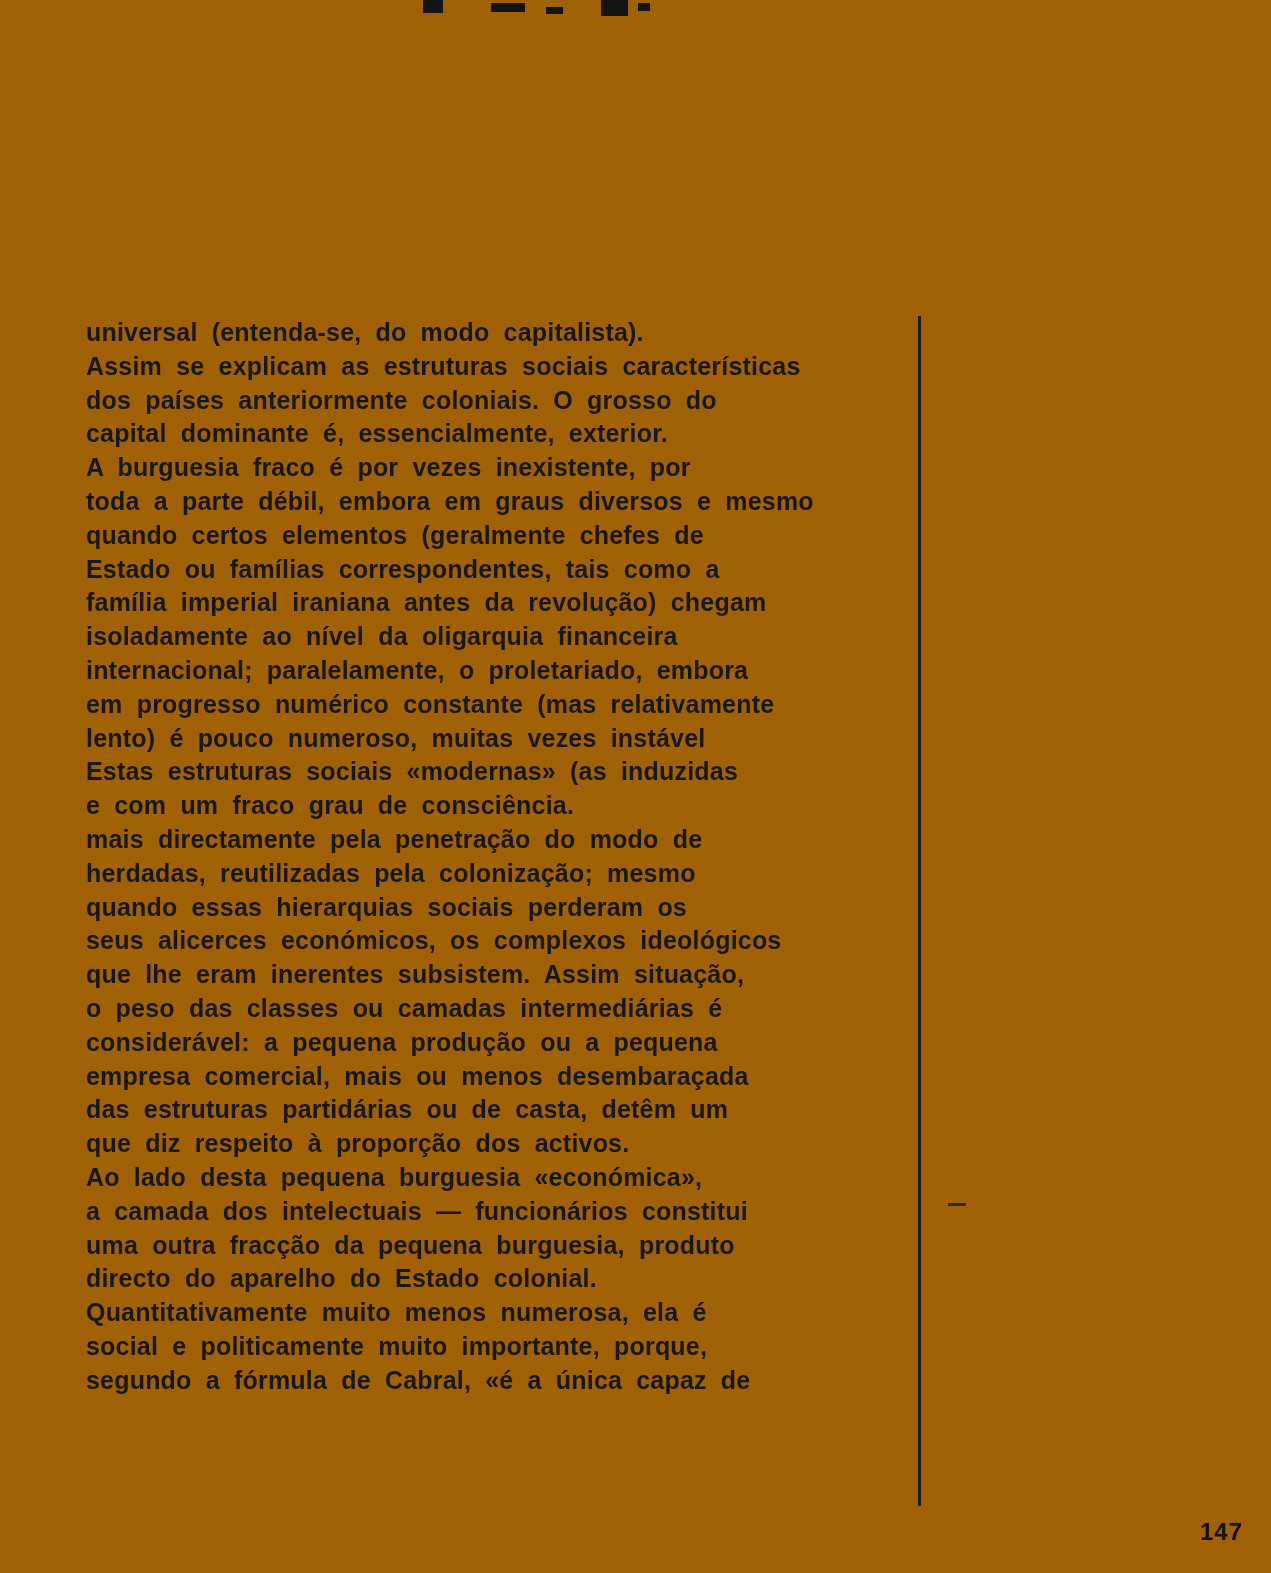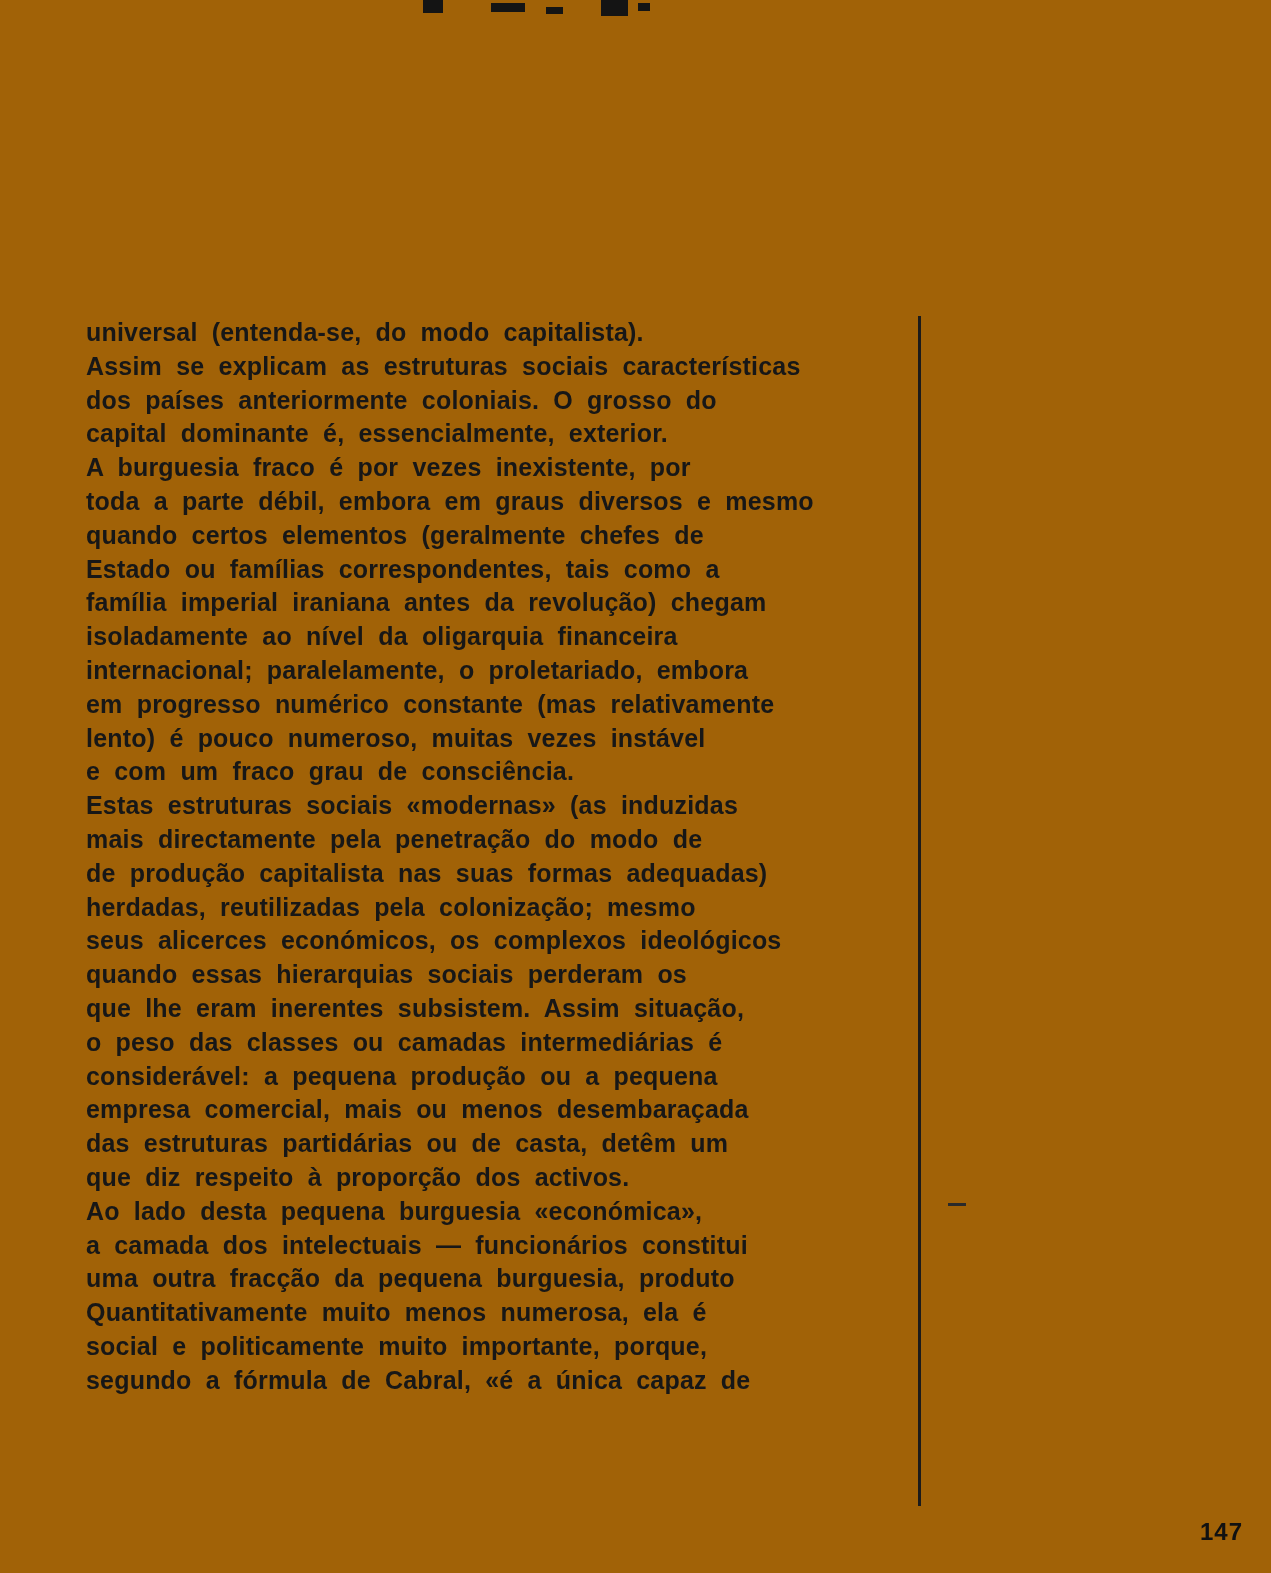--- a/index.html
+++ b/index.html
@@ -78,36 +78,36 @@
     <div class="line">capital dominante é, essencialmente, exterior.</div>
     <div class="line">A burguesia fraco é por vezes inexistente, por</div>
     <div class="line">toda a parte débil, embora em graus diversos e mesmo</div>
     <div class="line">quando certos elementos (geralmente chefes de</div>
     <div class="line">Estado ou famílias correspondentes, tais como a</div>
     <div class="line">família imperial iraniana antes da revolução) chegam</div>
     <div class="line">isoladamente ao nível da oligarquia financeira</div>
     <div class="line">internacional; paralelamente, o proletariado, embora</div>
     <div class="line">em progresso numérico constante (mas relativamente</div>
     <div class="line">lento) é pouco numeroso, muitas vezes instável</div>
+    <div class="line">Estas estruturas sociais «modernas» (as induzidas</div>
     <div class="line">e com um fraco grau de consciência.</div>
-    <div class="line">Estas estruturas sociais «modernas» (as induzidas</div>
     <div class="line">mais directamente pela penetração do modo de</div>
-    <div class="line">de produção capitalista nas suas formas adequadas)</div>
     <div class="line">herdadas, reutilizadas pela colonização; mesmo</div>
+    <div class="line">quando essas hierarquias sociais perderam os</div>
     <div class="line">seus alicerces económicos, os complexos ideológicos</div>
-    <div class="line">quando essas hierarquias sociais perderam os</div>
     <div class="line">que lhe eram inerentes subsistem. Assim situação,</div>
     <div class="line">o peso das classes ou camadas intermediárias é</div>
     <div class="line">considerável: a pequena produção ou a pequena</div>
     <div class="line">empresa comercial, mais ou menos desembaraçada</div>
     <div class="line">das estruturas partidárias ou de casta, detêm um</div>
     <div class="line">que diz respeito à proporção dos activos.</div>
     <div class="line">Ao lado desta pequena burguesia «económica»,</div>
     <div class="line">a camada dos intelectuais — funcionários constitui</div>
     <div class="line">uma outra fracção da pequena burguesia, produto</div>
+    <div class="line">directo do aparelho do Estado colonial.</div>
     <div class="line">Quantitativamente muito menos numerosa, ela é</div>
     <div class="line">social e politicamente muito importante, porque,</div>
     <div class="line">segundo a fórmula de Cabral, «é a única capaz de</div>
   </div>
 
   <div class="margin-rule"></div>
 
   <div class="stray-mark"></div>
 
   <div class="page-number">147</div>

